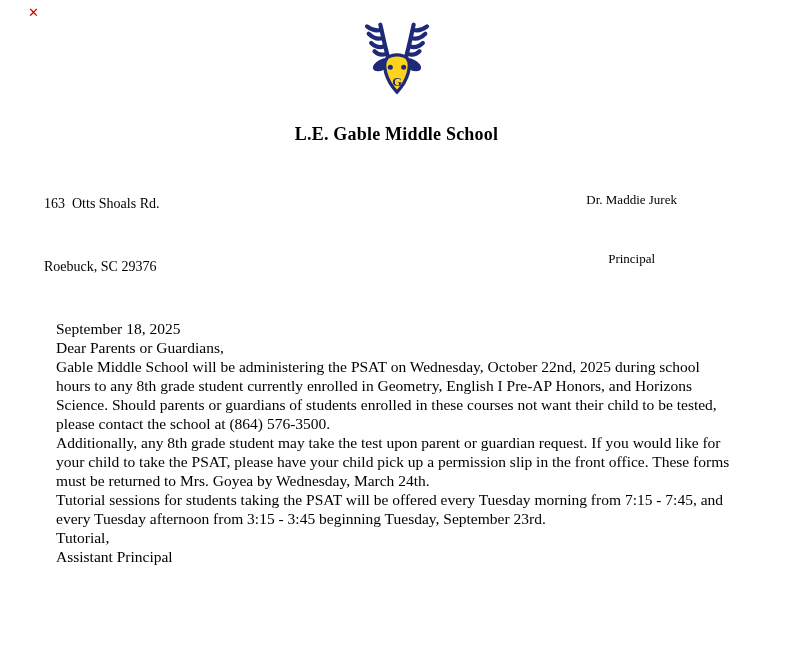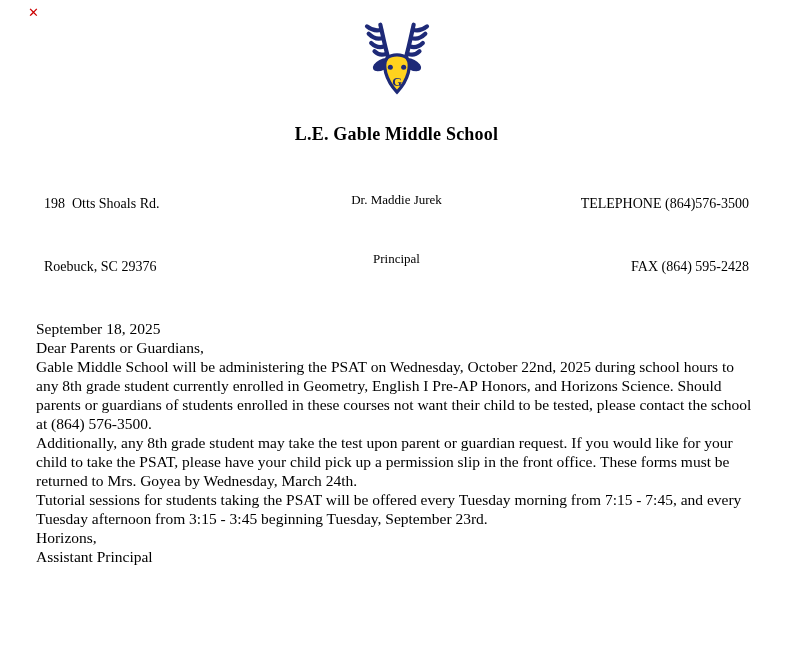--- a/index.html
+++ b/index.html
@@ -39,21 +39,21 @@
     justify-content: space-between;
     padding: 0 44px;
     font-size: 14px;
   }
   .lh-col { width: 33.3%; line-height: 1.5; white-space: pre-wrap; }
   .lh-left { text-align: left; }
   .lh-center { text-align: center; font-size: 13px; }
   .lh-right { text-align: right; }
 
   .letter-body {
-    padding: 0 36px;
+    padding: 0 56px;
     font-size: 15.5px;
     line-height: 19px;
   }
   .letter-body p { margin: 0; }
   .date       { margin-top: 56px; }
   .salutation { margin-top: 16px; }
   .para       { margin-top: 20px; }
   .closing    { margin-top: 31px; }
   .sig-name   { margin-top: 18px; }
   .sig-title  { margin-top: 0; }
@@ -91,43 +91,39 @@
       <circle cx="68" cy="57" r="3" fill="#1e2a78"></circle>
 
       <text x="60" y="80" font-size="15" font-weight="bold" fill="#1e2a78" text-anchor="middle" font-family="Liberation Serif, serif">G</text>
     </svg>
   </div>
 
   <h1 class="school-name">L.E. Gable Middle School</h1>
 
   <div class="letterhead">
     <div class="lh-col lh-left">
-      <div>198  Otts Shoals Rd.</div>
+      <div>163  Otts Shoals Rd.</div>
       <div>Roebuck, SC 29376</div>
     </div>
     <div class="lh-col lh-center">
       <div>Dr. Maddie Jurek</div>
       <div>Principal</div>
-    </div>
-    <div class="lh-col lh-right">
-      <div>TELEPHONE (864)576-3500</div>
-      <div>FAX (864) 595-2428</div>
     </div>
   </div>
 
   <div class="letter-body">
     <p class="date">September 18, 2025</p>
 
     <p class="salutation">Dear Parents or Guardians,</p>
 
     <p class="para">Gable Middle School will be administering the PSAT on Wednesday, October 22nd, 2025 during school hours to any 8th grade student currently enrolled in Geometry, English I Pre-AP Honors, and Horizons Science. Should parents or guardians of students enrolled in these courses not want their child to be tested, please contact the school at (864) 576-3500.</p>
 
     <p class="para">Additionally, any 8th grade student may take the test upon parent or guardian request. If you would like for your child to take the PSAT, please have your child pick up a permission slip in the front office. These forms must be returned to Mrs. Goyea by Wednesday, March 24th.</p>
 
     <p class="para">Tutorial sessions for students taking the PSAT will be offered every Tuesday morning from 7:15 - 7:45, and every Tuesday afternoon from 3:15 - 3:45 beginning Tuesday, September 23rd.</p>
 
-    <p class="closing">Horizons,</p>
+    <p class="closing">Tutorial,</p>
 
 
     <p class="sig-title">Assistant Principal</p>
   </div>
 
 </div>
 
 </body></html>

